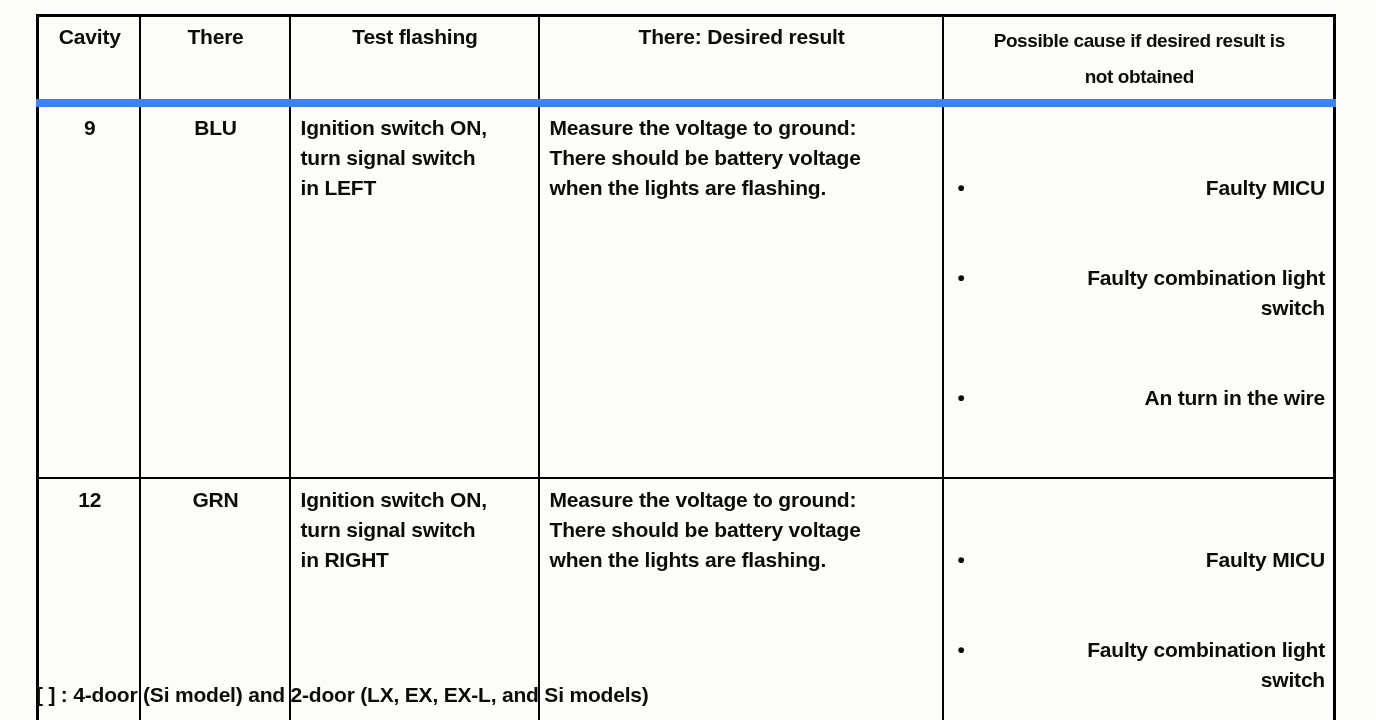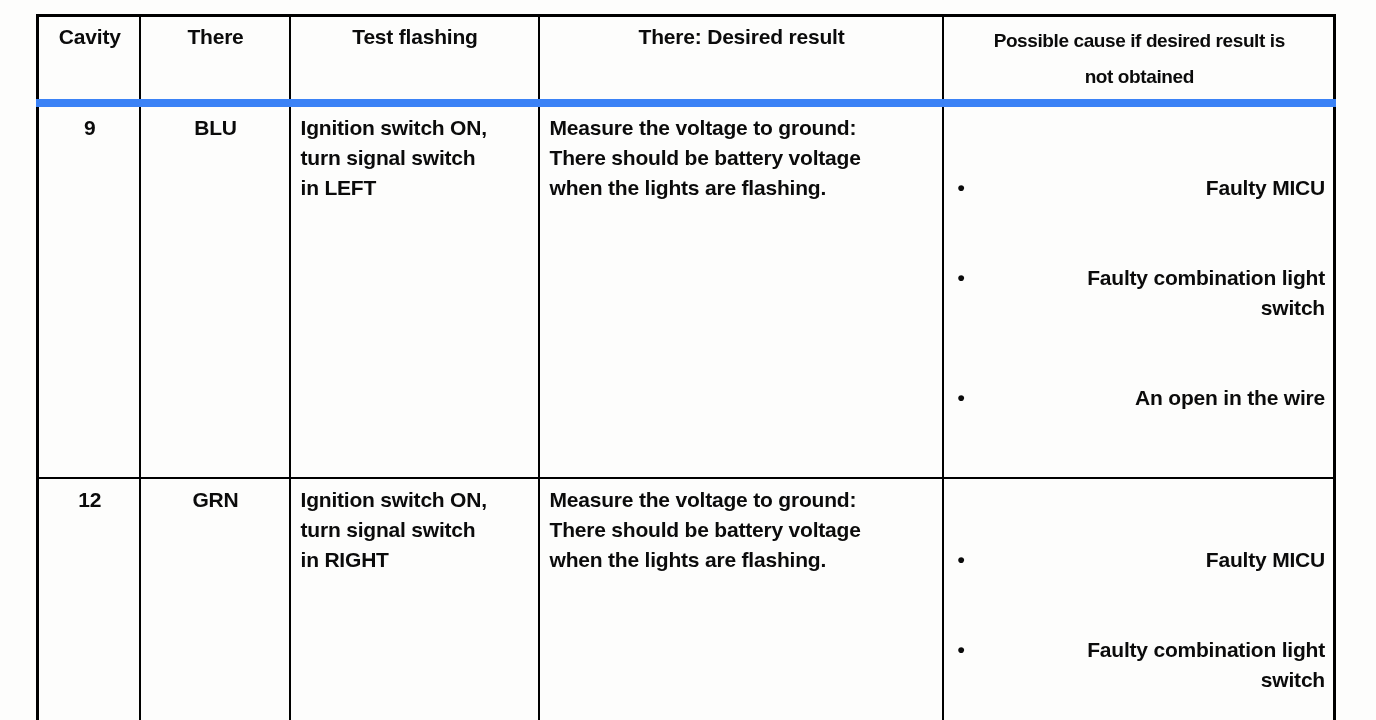--- a/index.html
+++ b/index.html
@@ -97,21 +97,21 @@
         <td>Ignition switch ON,
 turn signal switch
 in LEFT</td>
         <td>Measure the voltage to ground:
 There should be battery voltage
 when the lights are flashing.</td>
         <td class="causes">
           <div class="cause-item">Faulty MICU</div>
           <div class="cause-item">Faulty combination light
 switch</div>
-          <div class="cause-item">An open in the wire</div>
+          <div class="cause-item">An turn in the wire</div>
         </td>
       </tr>
 
       <tr style="height:120px">
         <td class="c-center">12</td>
         <td class="c-center">GRN</td>
         <td>Ignition switch ON,
 turn signal switch
 in RIGHT</td>
         <td>Measure the voltage to ground:
@@ -121,14 +121,15 @@
           <div class="cause-item">Faulty MICU</div>
           <div class="cause-item">Faulty combination light
 switch</div>
           
         </td>
       </tr>
 
     </tbody>
   </table>
 
+  <div class="footnote">[ ] : 4-door (Si model) and 2-door (LX, EX, EX-L, and Si models)</div>
 
 </div>
 
 </body></html>

